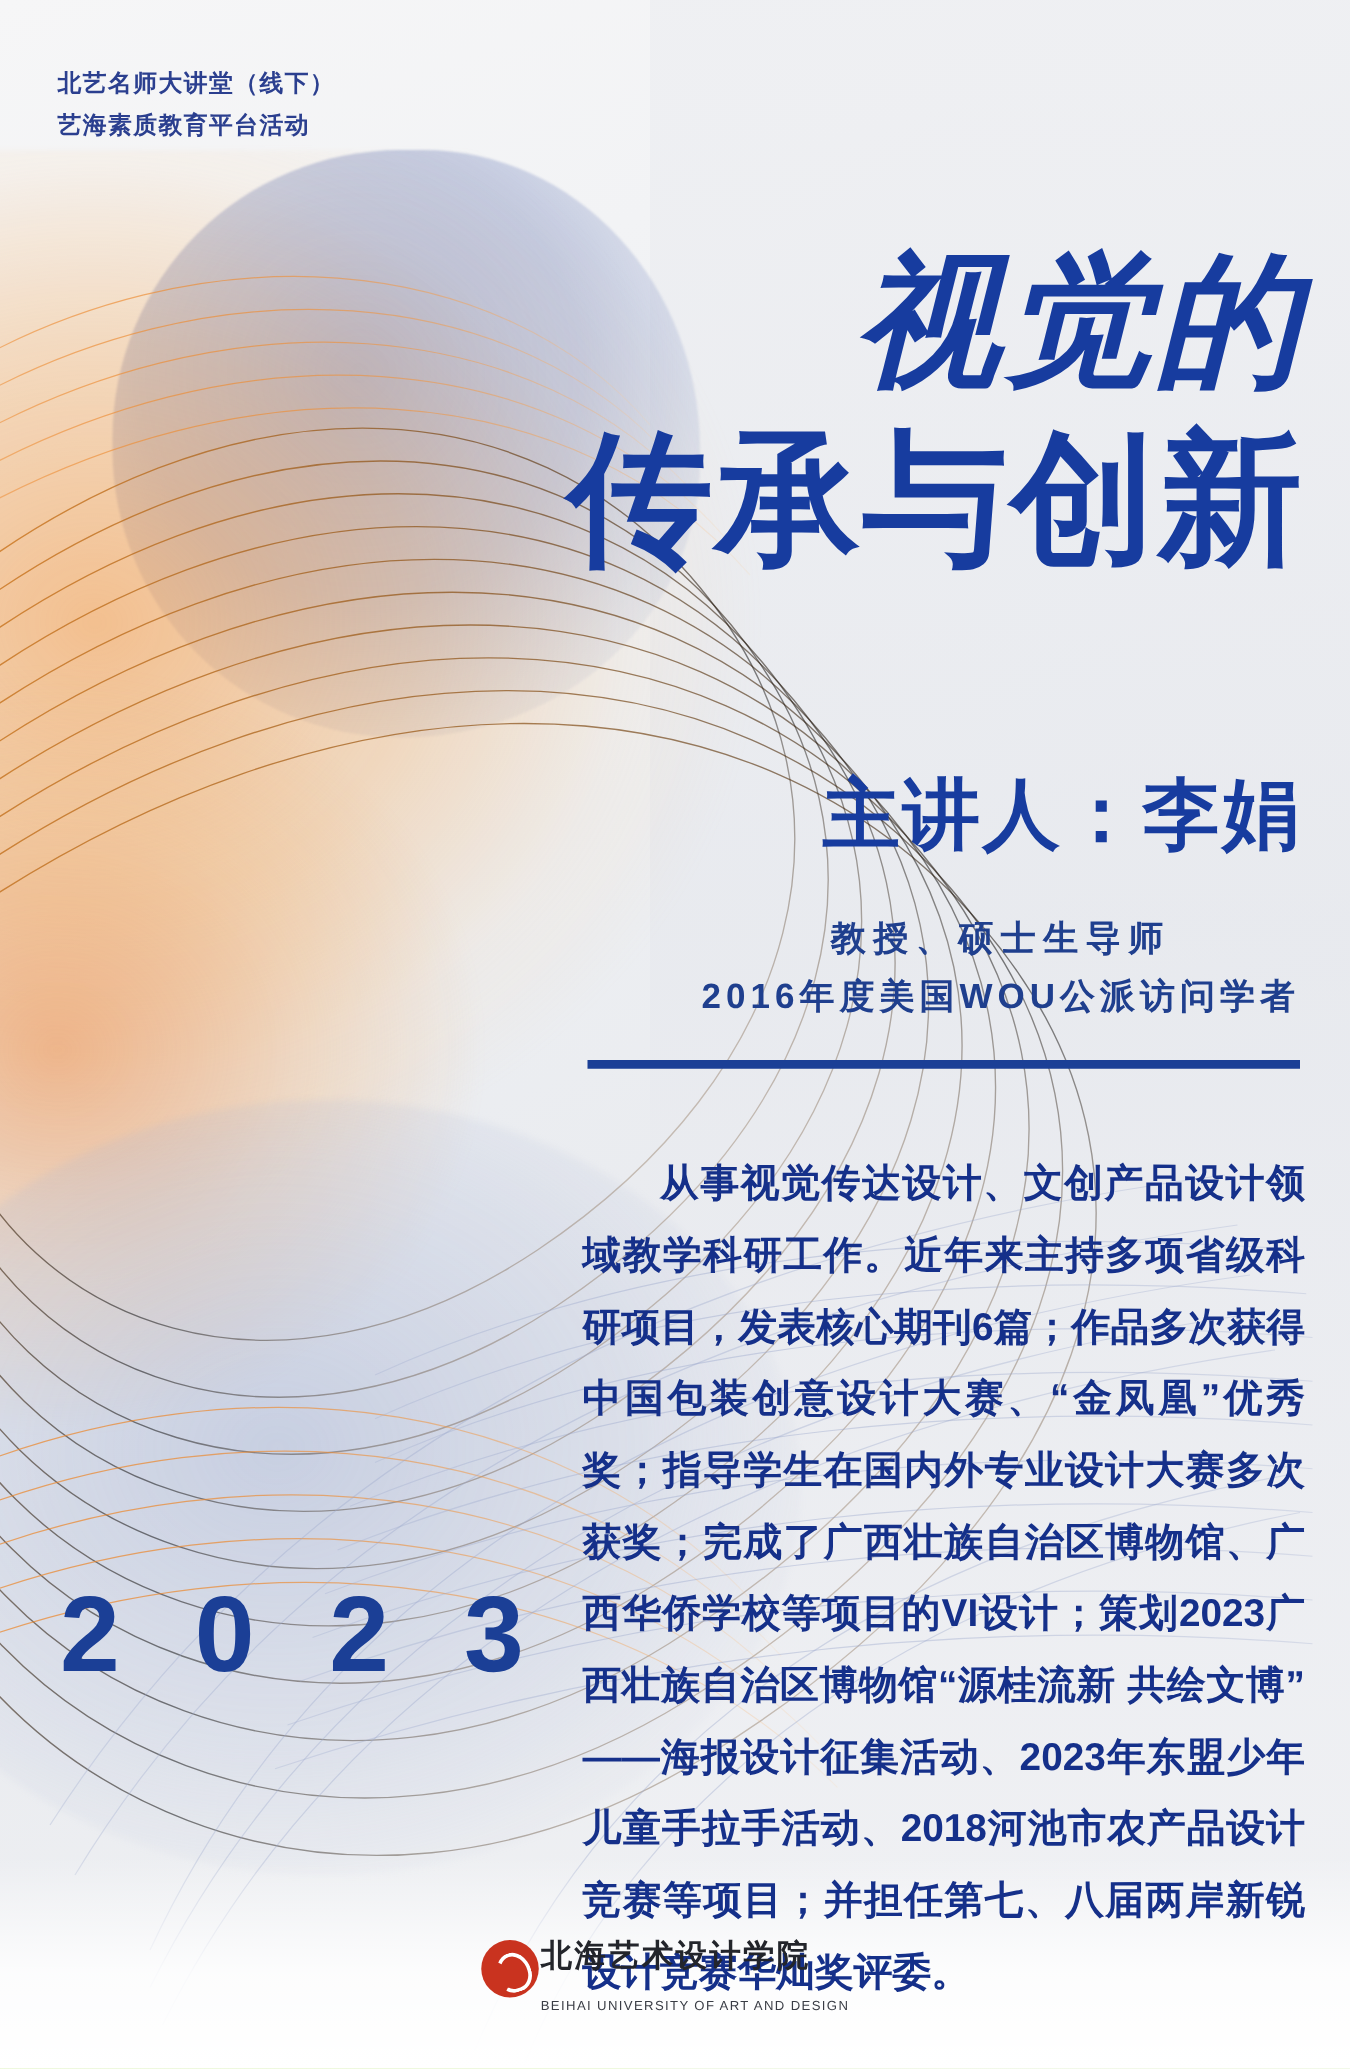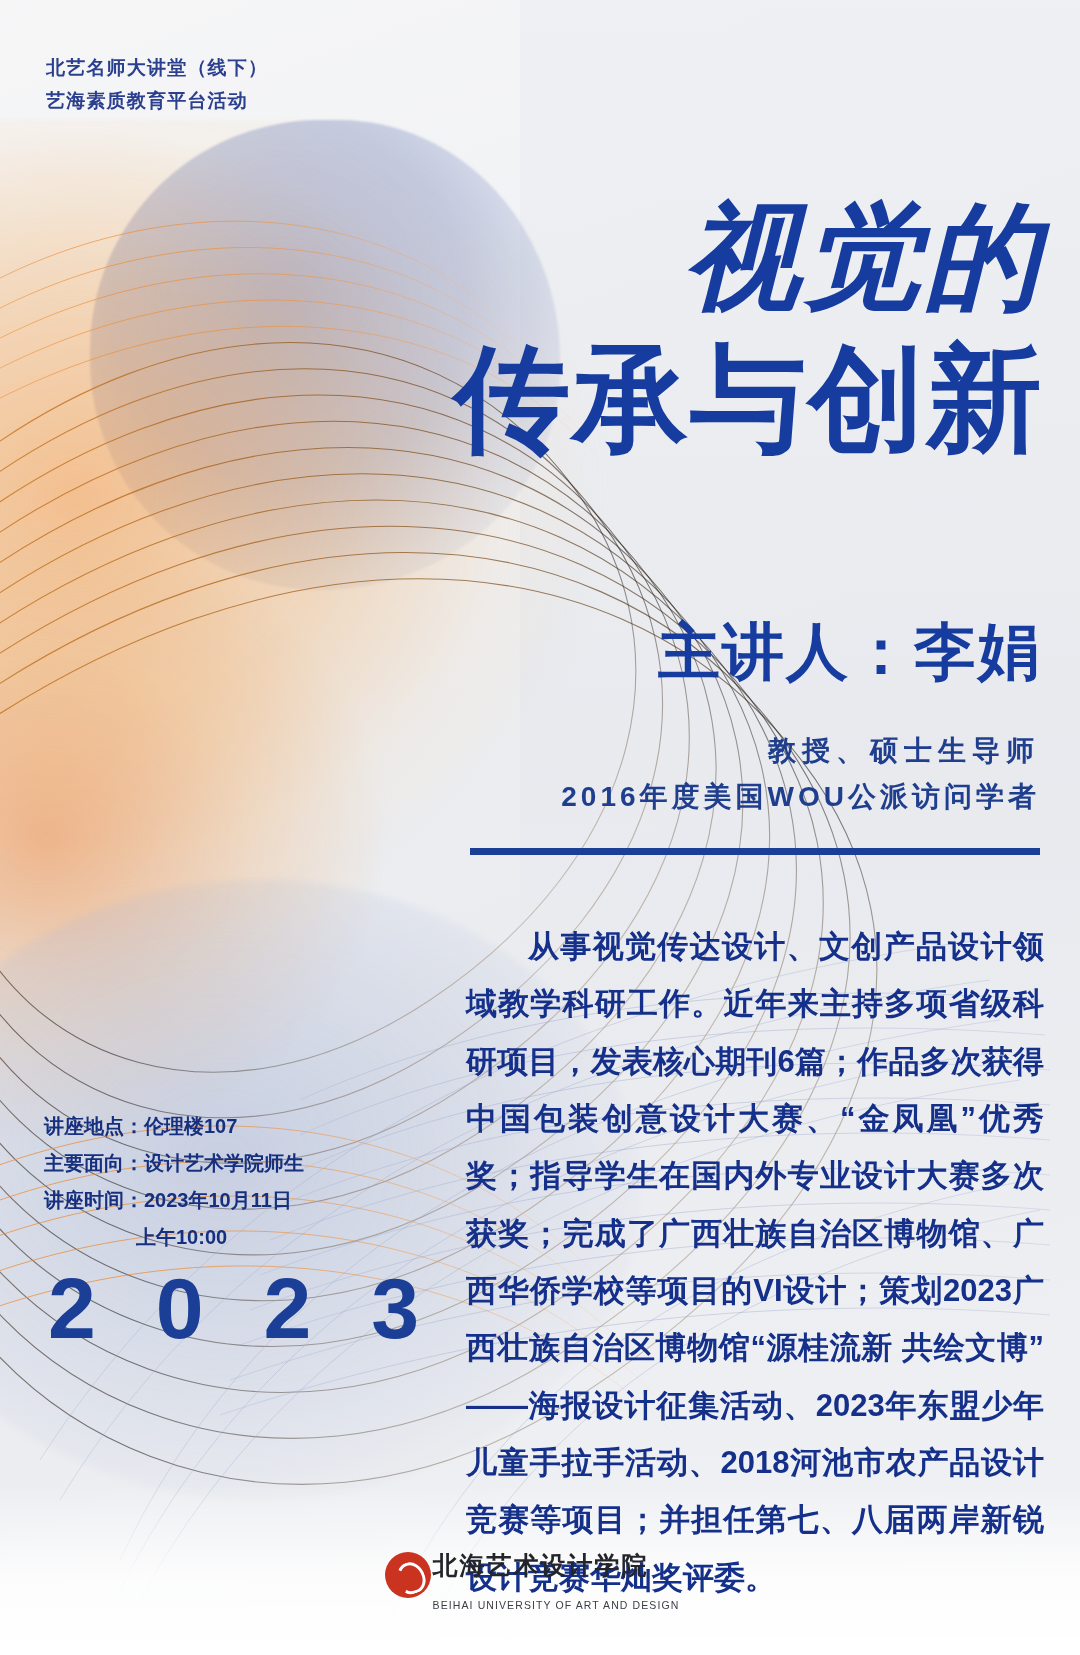--- a/index.html
+++ b/index.html
@@ -136,21 +136,21 @@
     font-weight: 800;
     color: #173c9f;
     letter-spacing: 2px;
     text-align: center;
   }
 
   .credentials {
     position: absolute;
     right: 40px;
     top: 730px;
-    text-align: right;
+    text-align: center;
     color: #1f3f8e;
     font-weight: 700;
   }
   .cred-1 {
     font-size: 28px;
     letter-spacing: 6px;
     line-height: 1.5;
   }
   .cred-2 {
     font-size: 28px;
@@ -343,26 +343,20 @@
 
   <div class="credentials">
     <div class="cred-1">教授、硕士生导师</div>
     <div class="cred-2">2016年度美国WOU公派访问学者</div>
   </div>
 
   <div class="rule"></div>
 
   <div class="bio">从事视觉传达设计、文创产品设计领域教学科研工作。近年来主持多项省级科研项目，发表核心期刊6篇；作品多次获得中国包装创意设计大赛、“金凤凰”优秀奖；指导学生在国内外专业设计大赛多次获奖；完成了广西壮族自治区博物馆、广西华侨学校等项目的VI设计；策划2023广西壮族自治区博物馆“源桂流新 共绘文博”——海报设计征集活动、2023年东盟少年儿童手拉手活动、2018河池市农产品设计竞赛等项目；并担任第七、八届两岸新锐设计竞赛华灿奖评委。</div>
 
-  <div class="info">
-    <div>讲座地点：伦理楼107</div>
-    <div>主要面向：设计艺术学院师生</div>
-    <div>讲座时间：2023年10月11日</div>
-    <div class="indent">上午10:00</div>
-  </div>
 
   <div class="year">
     <div>2 0 2 3</div>
   </div>
 
   <div class="footer">
     <div class="logo-mark"></div>
     <div class="logo-text">
       <div class="logo-cn">北海艺术设计学院</div>
       <div class="logo-en">BEIHAI UNIVERSITY OF ART AND DESIGN</div>

